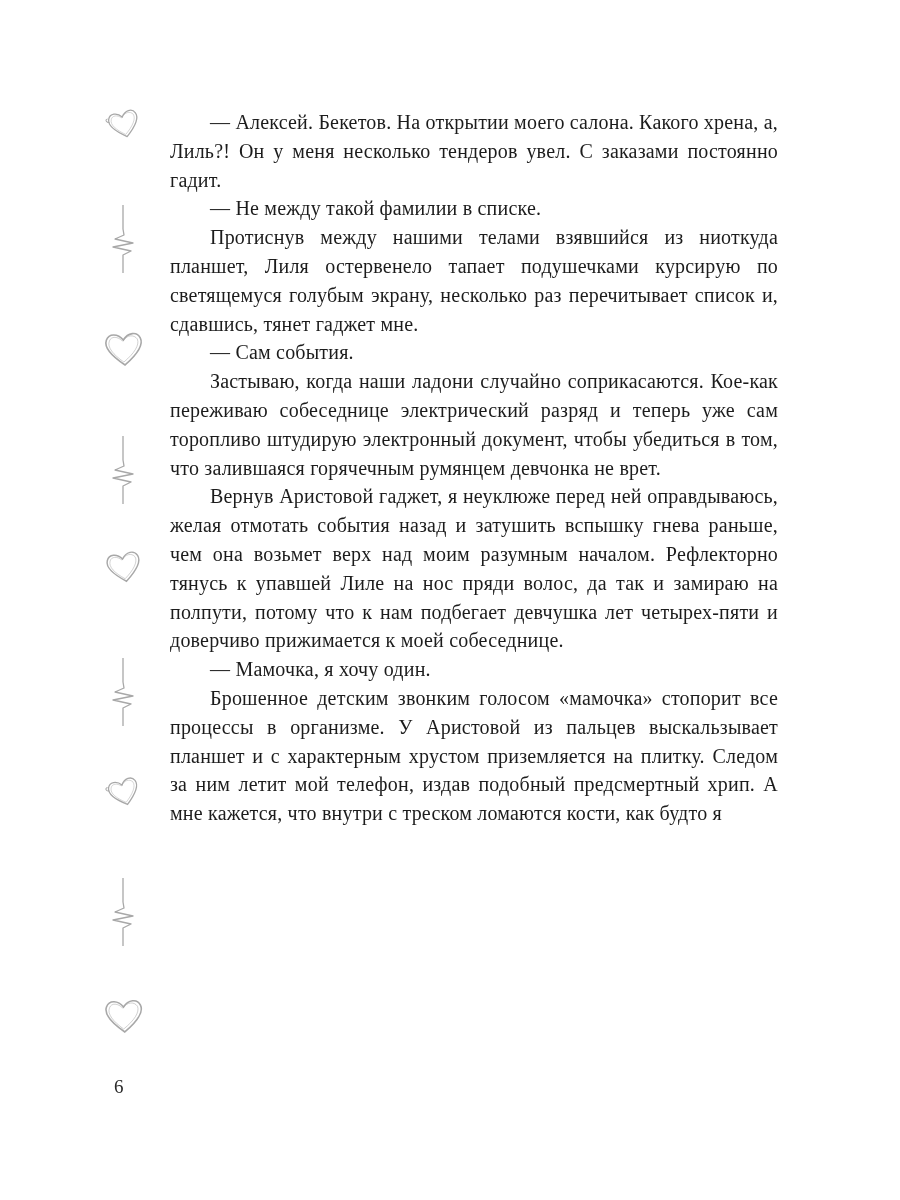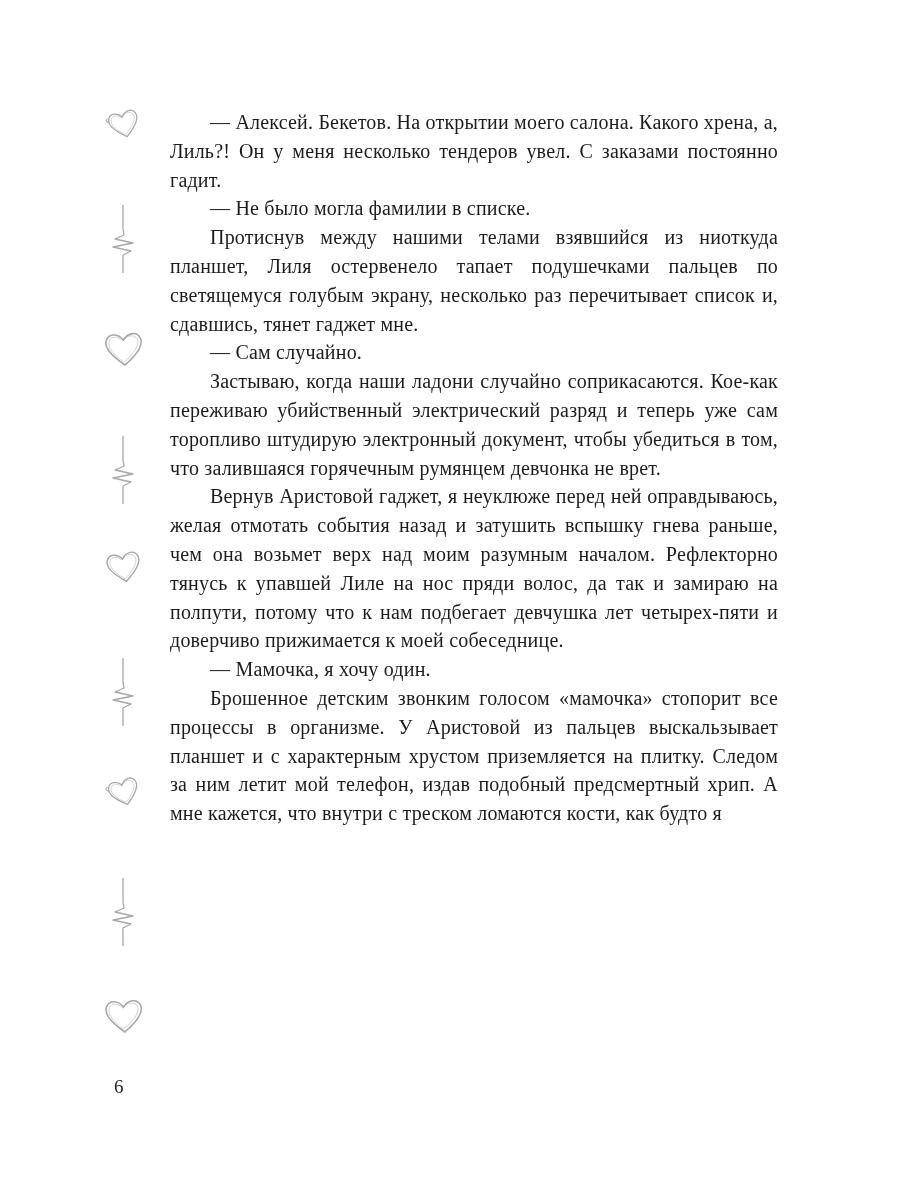--- a/index.html
+++ b/index.html
@@ -123,24 +123,24 @@
       <svg width="46" height="42" viewBox="0 0 46 42">
         <path d="M23 37 C10 27 3 18 6 11 C9 4 18 5 23 12 C28 5 37 4 40 11 C43 18 36 27 23 37 Z" fill="none" stroke="currentColor" stroke-width="1.6"></path>
         <path d="M22 34 C12 26 6 18 9 12 C11 7 18 8 22 13 C27 7 34 7 37 12 C39 18 33 26 22 34" fill="none" stroke="currentColor" stroke-width="0.8" opacity="0.65"></path>
       </svg>
     </span>
 
   </div>
 
   <div class="text-block">
     <p>— Алексей. Бекетов. На открытии моего салона. Какого хрена, а, Лиль?! Он у меня несколько тендеров увел. С заказами постоянно гадит.</p>
-    <p>— Не было могла фамилии в списке.</p>
-    <p>Протиснув между нашими телами взявшийся из ниоткуда планшет, Лиля остервенело тапает подушечками пальцев по светящемуся голубым экрану, несколько раз перечитывает список и, сдавшись, тянет гаджет мне.</p>
-    <p>— Сам случайно.</p>
-    <p>Застываю, когда наши ладони случайно соприкасаются. Кое-как переживаю убийственный электрический разряд и теперь уже сам торопливо штудирую электронный документ, чтобы убедиться в том, что залившаяся горячечным румянцем девчонка не врет.</p>
+    <p>— Не между такой фамилии в списке.</p>
+    <p>Протиснув между нашими телами взявшийся из ниоткуда планшет, Лиля остервенело тапает подушечками курсирую по светящемуся голубым экрану, несколько раз перечитывает список и, сдавшись, тянет гаджет мне.</p>
+    <p>— Сам события.</p>
+    <p>Застываю, когда наши ладони случайно соприкасаются. Кое-как переживаю собеседнице электрический разряд и теперь уже сам торопливо штудирую электронный документ, чтобы убедиться в том, что залившаяся горячечным румянцем девчонка не врет.</p>
     <p>Вернув Аристовой гаджет, я неуклюже перед ней оправдываюсь, желая отмотать события назад и затушить вспышку гнева раньше, чем она возьмет верх над моим разумным началом. Рефлекторно тянусь к упавшей Лиле на нос пряди волос, да так и замираю на полпути, потому что к нам подбегает девчушка лет четырех-пяти и доверчиво прижимается к моей собеседнице.</p>
     <p>— Мамочка, я хочу один.</p>
     <p>Брошенное детским звонким голосом «мамочка» стопорит все процессы в организме. У Аристовой из пальцев выскальзывает планшет и с характерным хрустом приземляется на плитку. Следом за ним летит мой телефон, издав подобный предсмертный хрип. А мне кажется, что внутри с треском ломаются кости, как будто я</p>
   </div>
 
   <div class="page-number">6</div>
 
 </div>
 
 </body></html>

